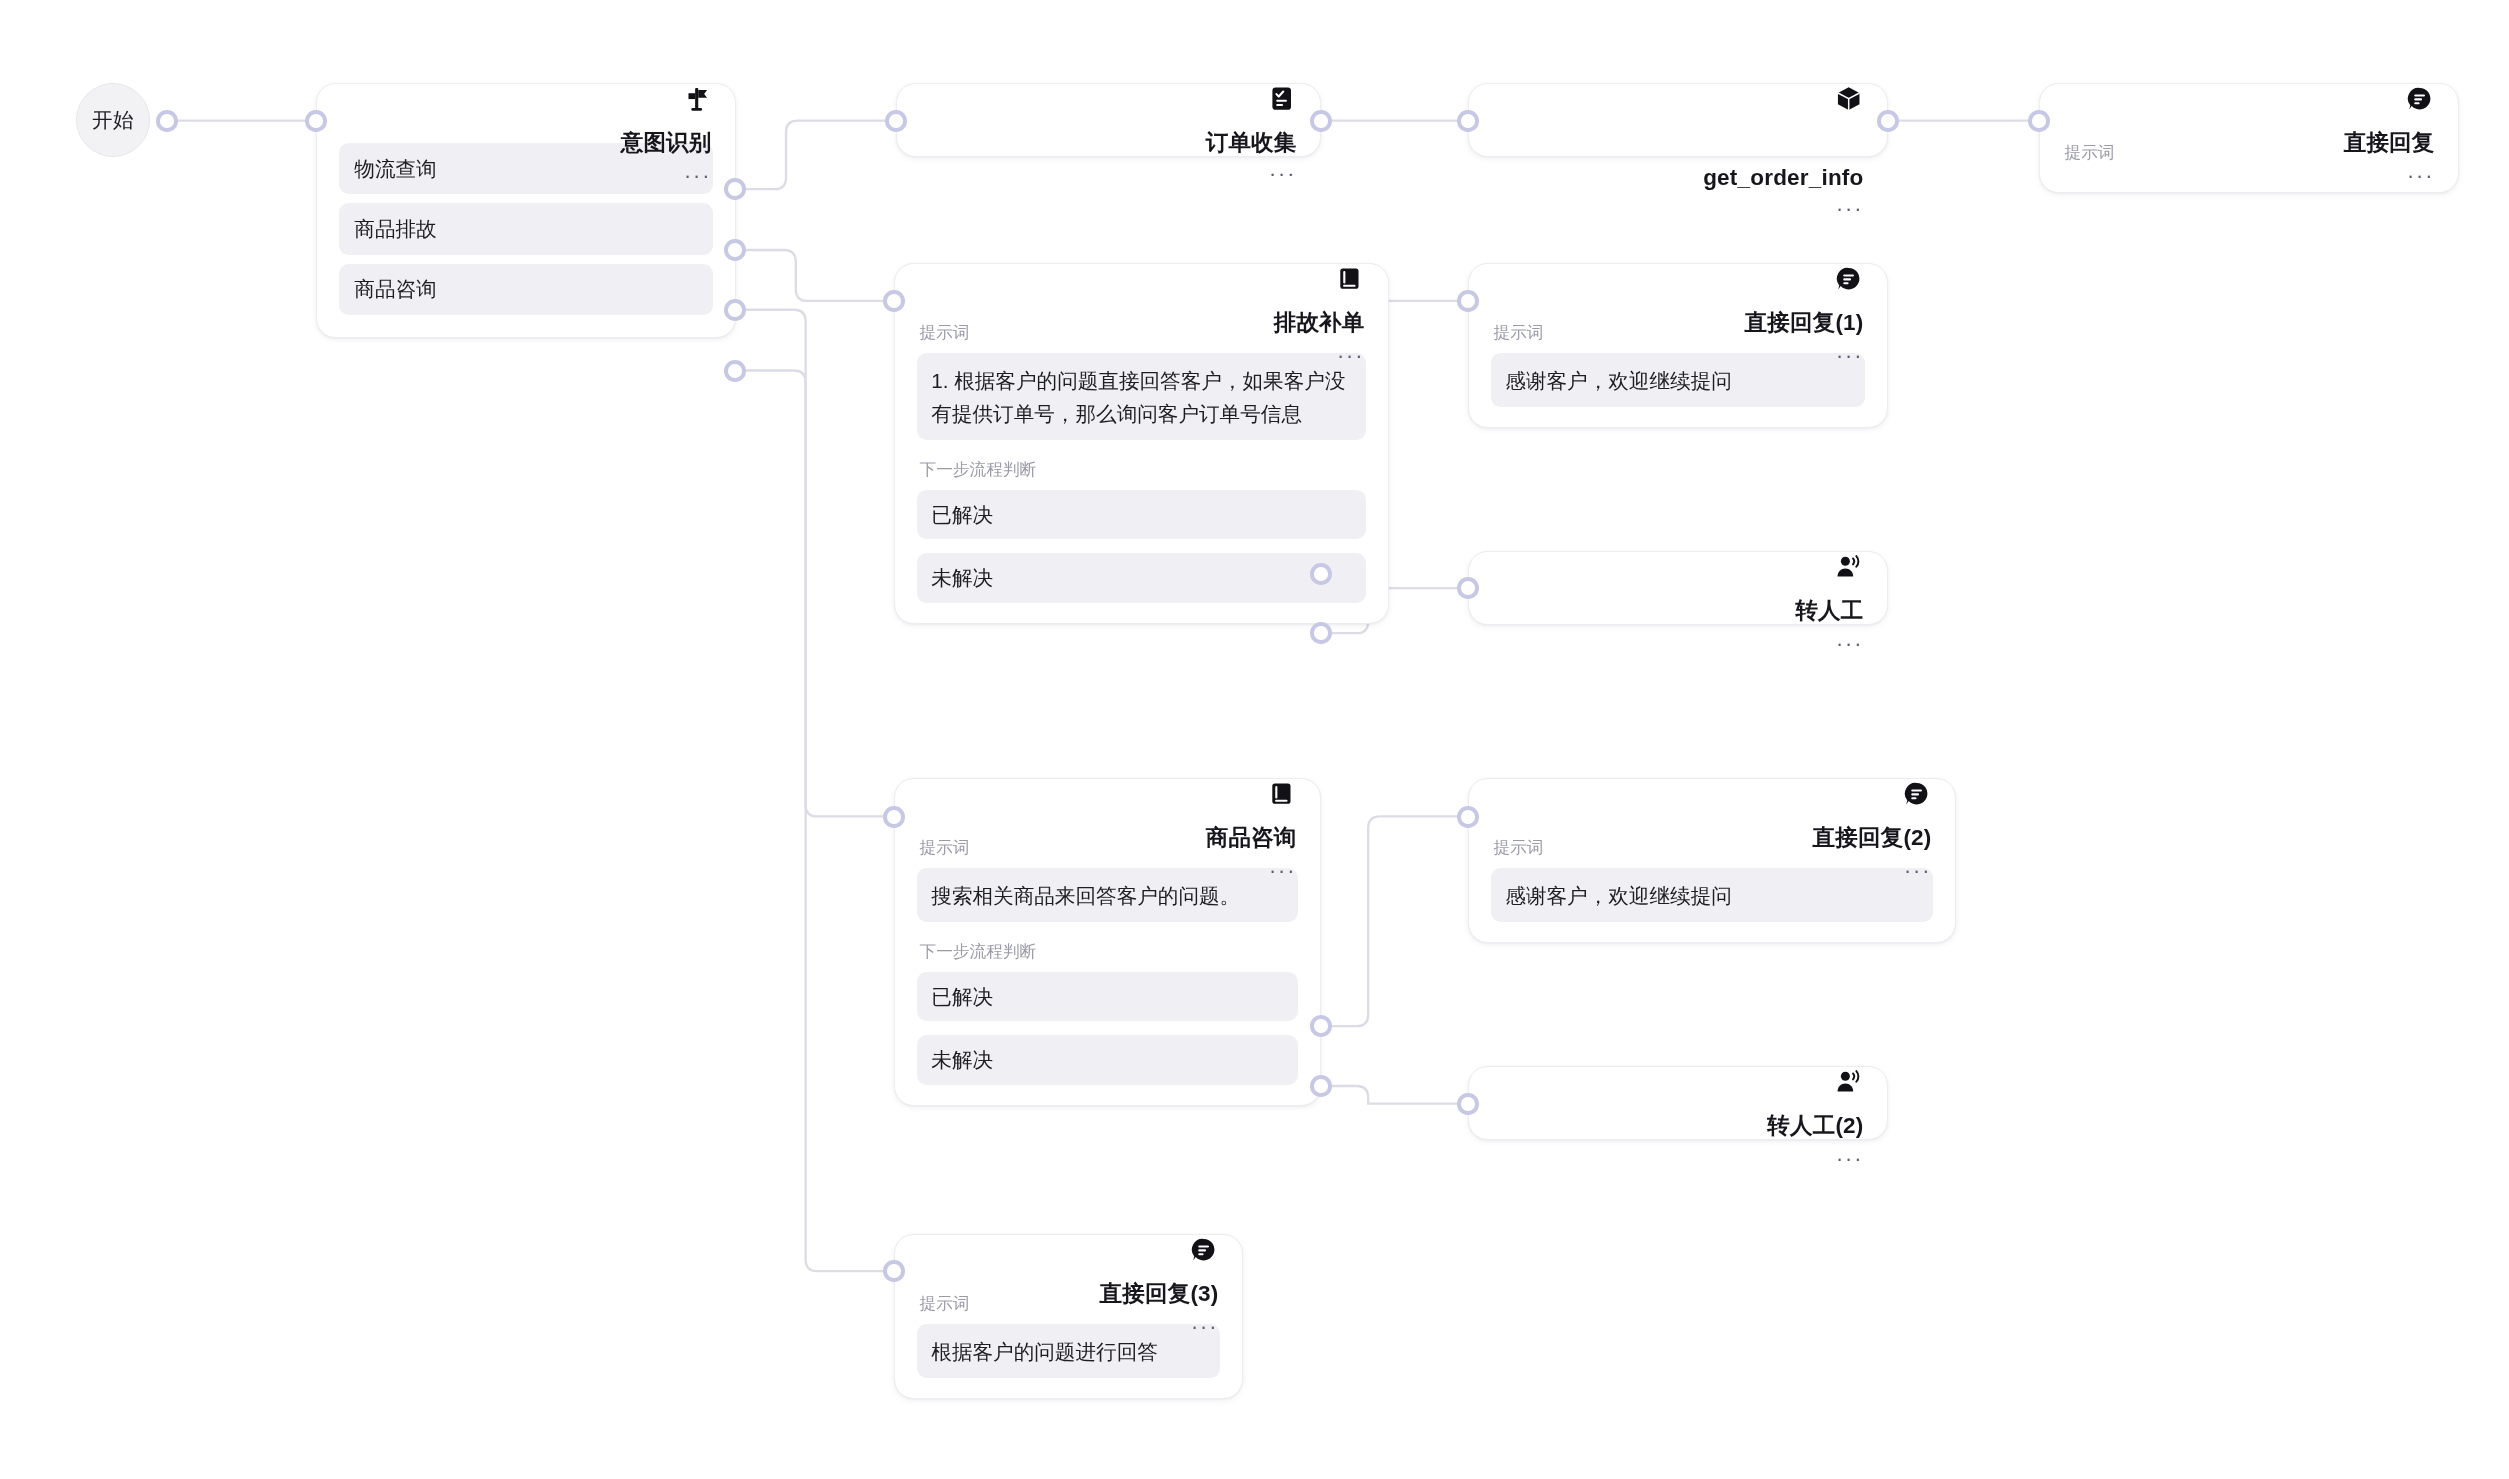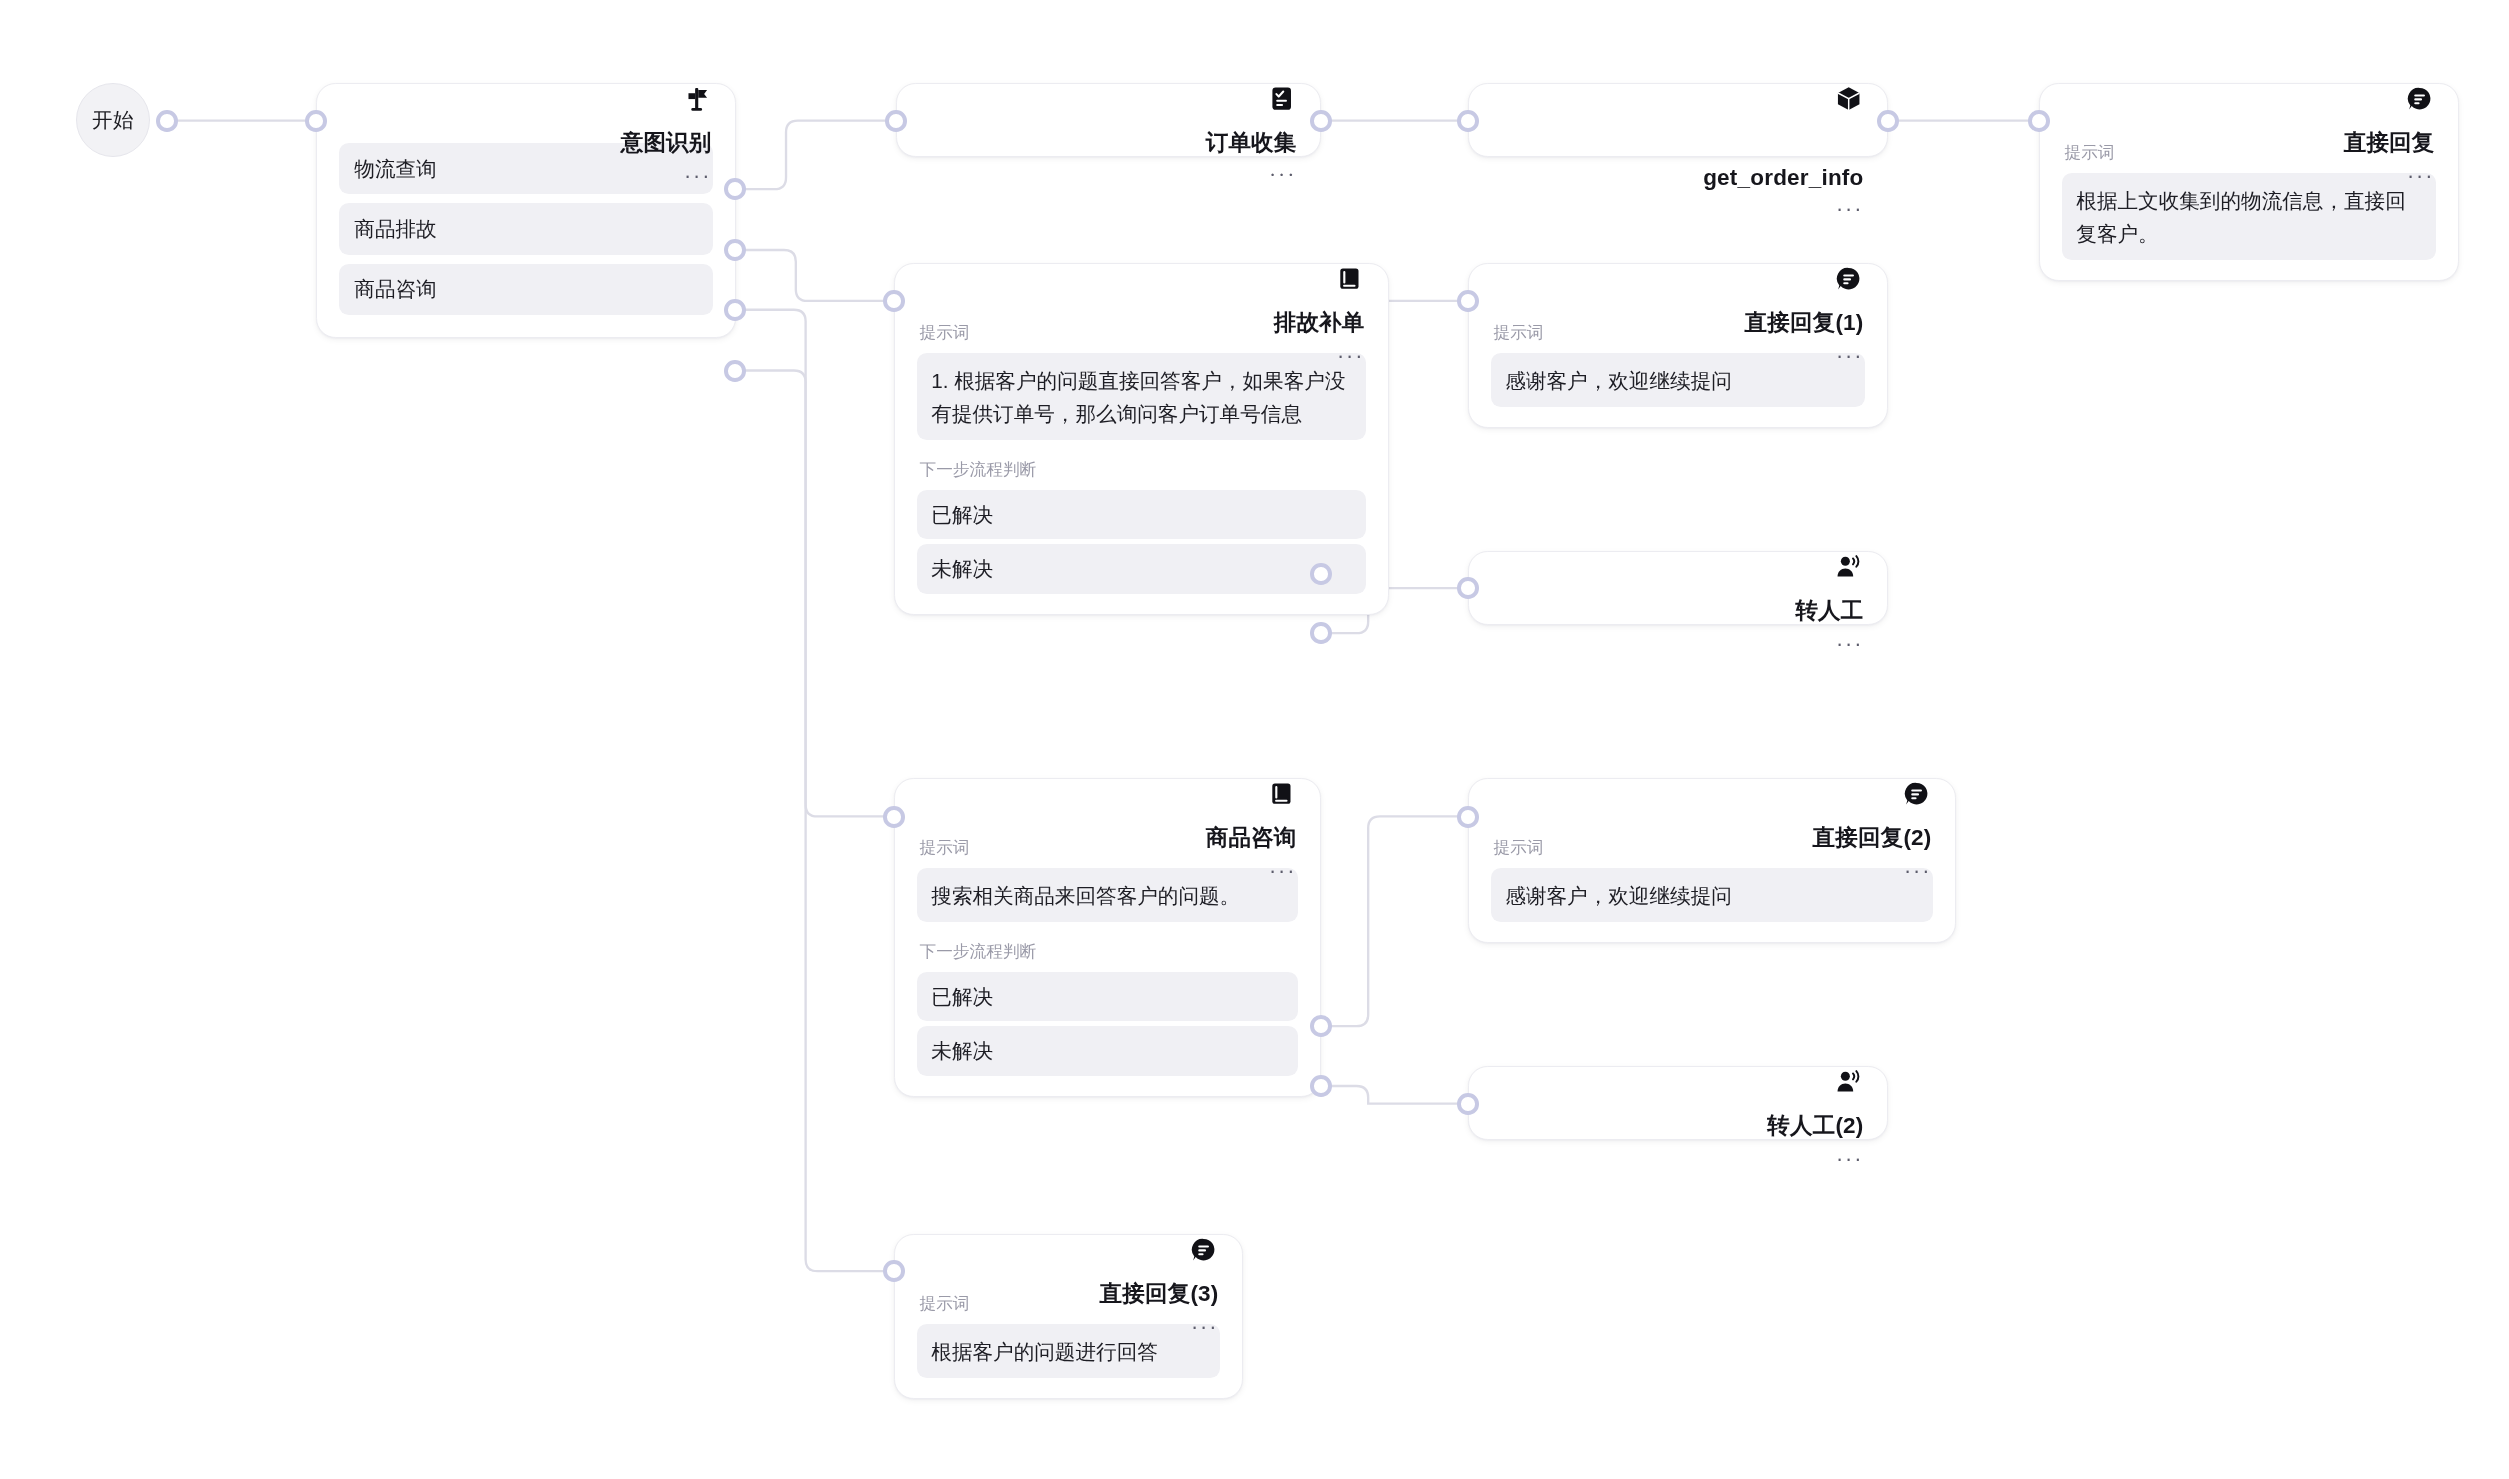--- a/index.html
+++ b/index.html
@@ -85,21 +85,21 @@
     font-size: 20.6px;
     line-height: 33px;
     color: #1d1d24;
   }
   .branch-row {
     background: #f0f0f4;
     border-radius: 9.8px;
     padding: 10.8px 14.7px;
     font-size: 20.6px;
     color: #1d1d24;
-    margin-bottom: 5px;
+    margin-bottom: 14px;
   }
   .branch-row:last-child { margin-bottom: 0; }
 
   
   .choice-list { padding: 3.9px 21.6px 21.6px 21.6px; }
   .choice-row {
     background: #f0f0f4;
     border-radius: 9.8px;
     padding: 11.8px 15.7px;
     font-size: 20.6px;
@@ -221,21 +221,20 @@
           <rect x="8.4" y="9.6" width="11" height="2.2" rx="1.1" fill="#fff"></rect>
           <rect x="8.4" y="13.6" width="8" height="2.2" rx="1.1" fill="#fff"></rect>
           <rect x="8.4" y="17.6" width="5.5" height="2.2" rx="1.1" fill="#fff"></rect>
         </svg>
       </span>
       <span class="node-title">直接回复</span>
       <span class="node-more">···</span>
     </div>
     <div class="node-body">
       <div class="field-label">提示词</div>
-      <div class="field-box">根据上文收集到的物流信息，直接回复客户。</div>
     </div>
   </div>
   <div class="port" style="left:2028px; top:110px;"></div>
 
   <div class="node" style="left:894px; top:263px; width:495px;">
     <div class="node-head">
       <span class="node-icon">
         <svg width="27.4" height="27.4" viewBox="0 0 28 28">
           <rect x="4.4" y="3.6" width="18.6" height="20.8" rx="2.6" fill="#111116"></rect>
           <rect x="7.4" y="6.2" width="2.2" height="12.6" rx="1" fill="#fff"></rect>

